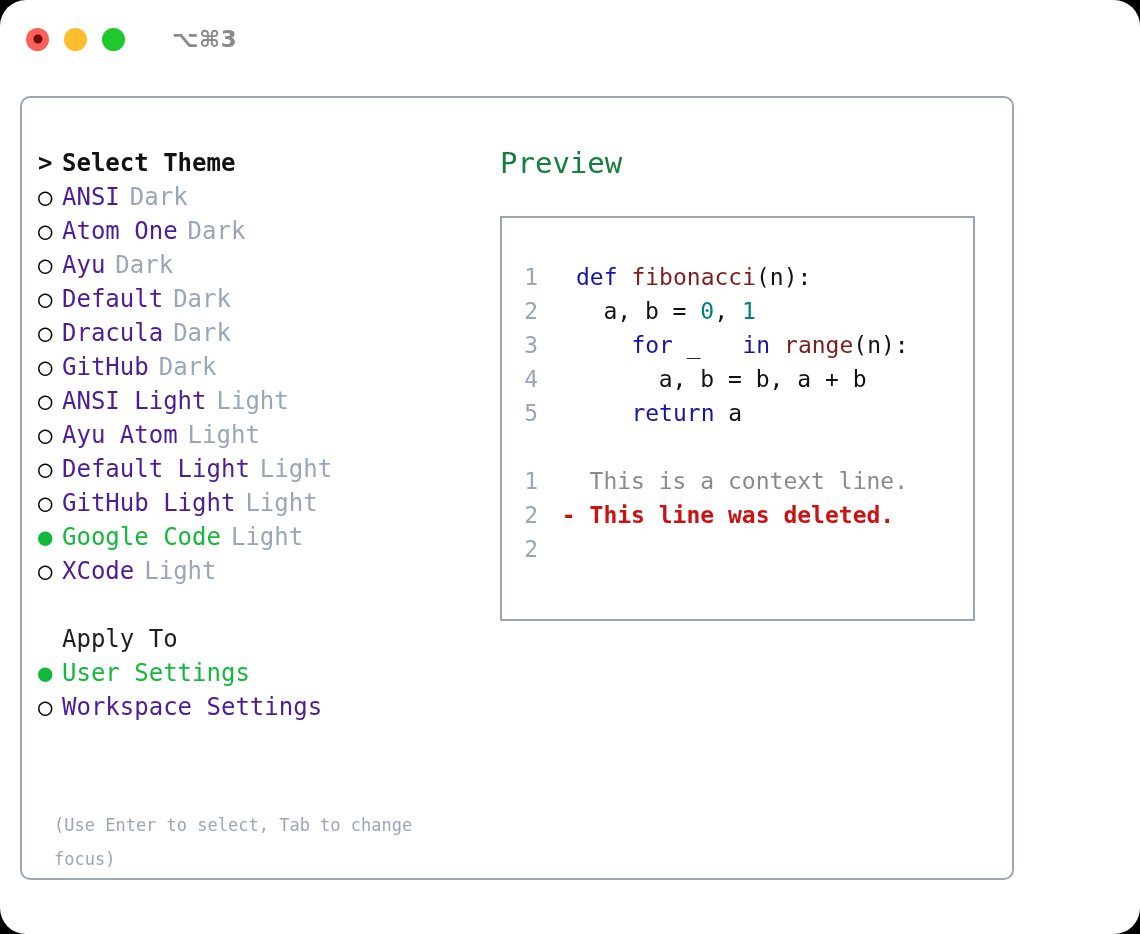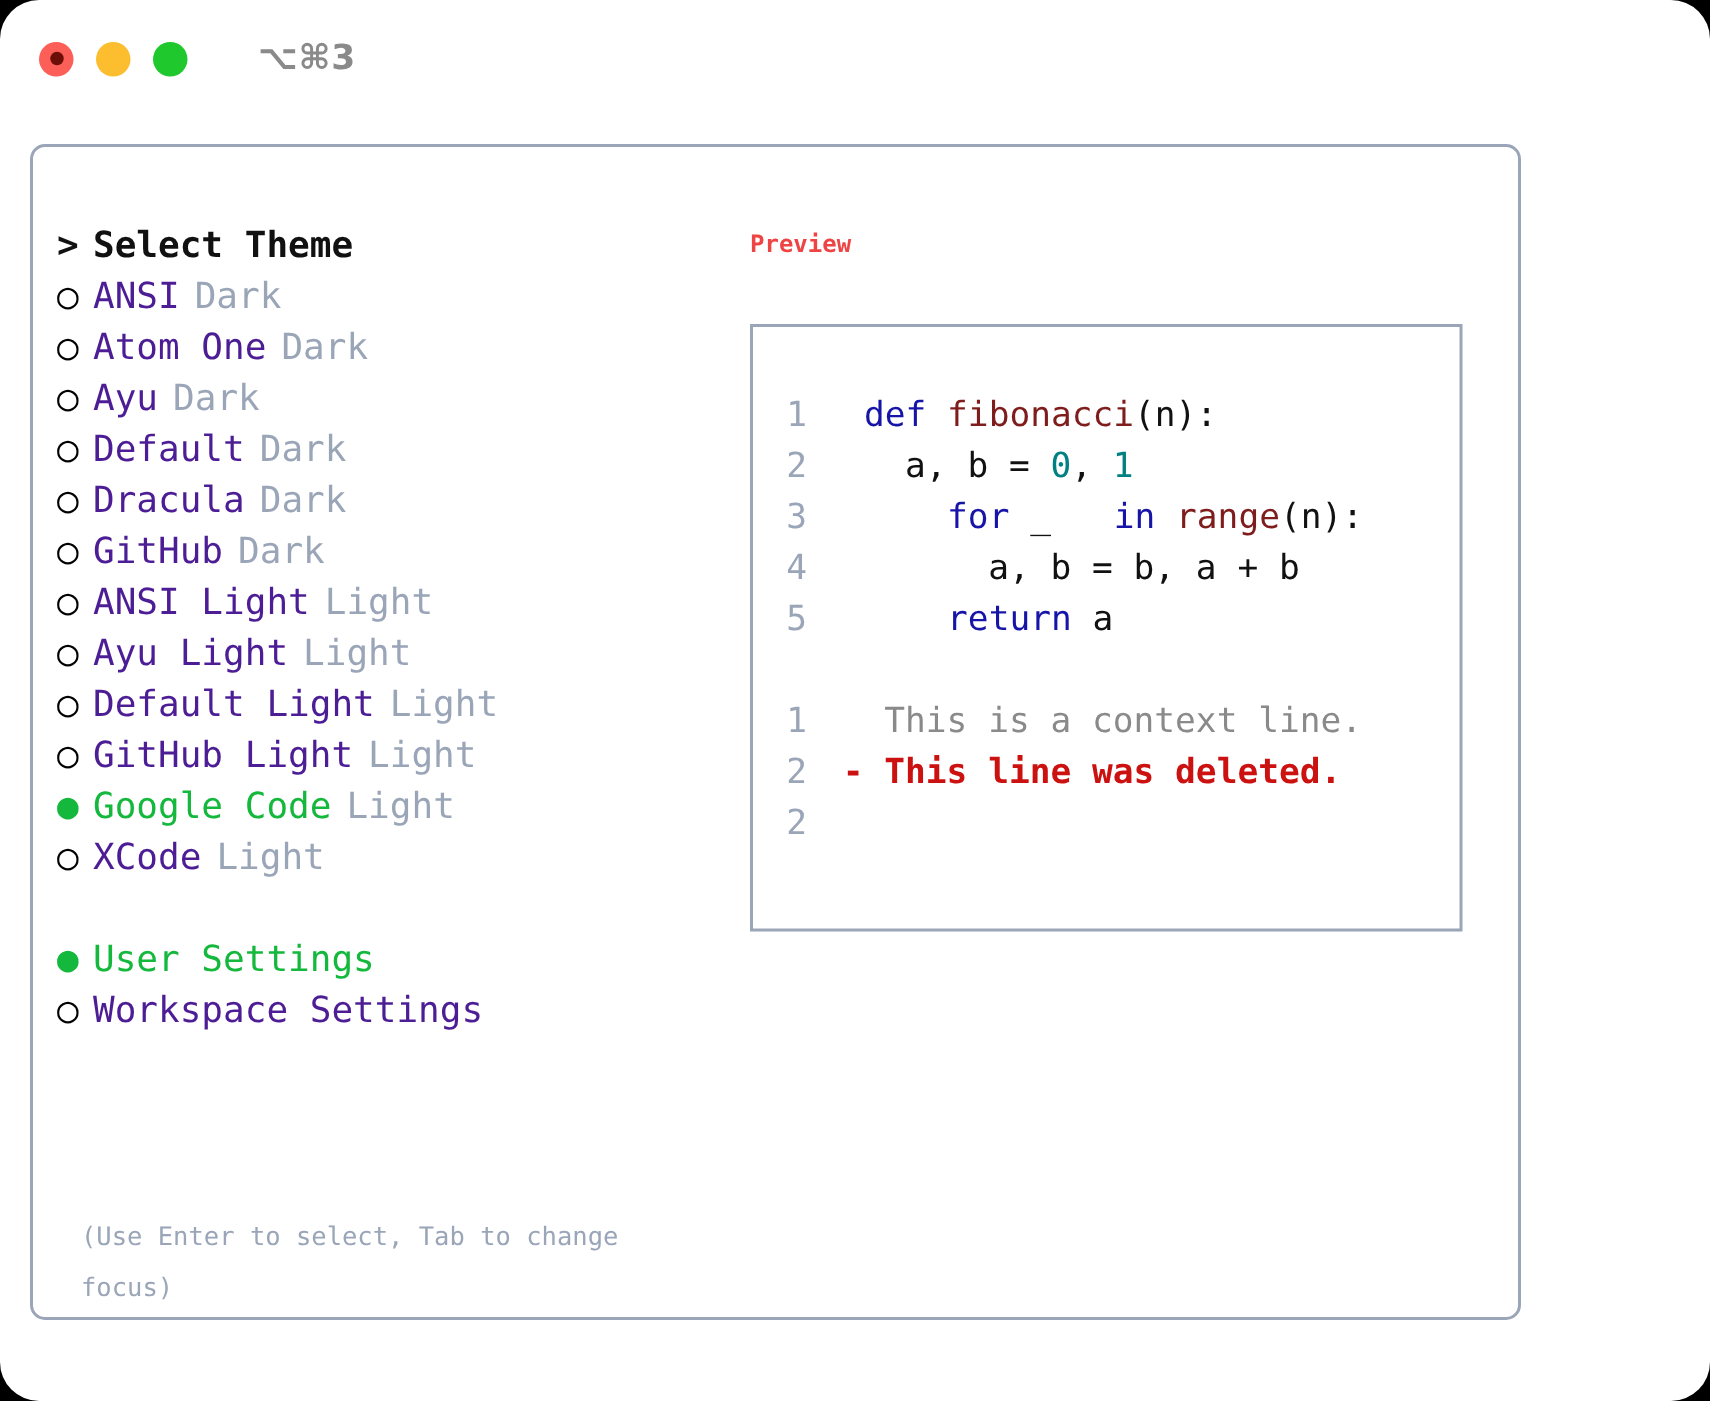--- a/index.html
+++ b/index.html
@@ -139,23 +139,23 @@
   }
 
   
   .right-col {
     position: absolute;
     left: 478px;
     top: 48px;
     width: 490px;
   }
   .preview-title {
-    font-size: 16px;
-    font-weight: 700;
-    color: #ef4444;
+    font-size: 29px;
+    font-weight: 400;
+    color: #15803d;
     line-height: 34px;
   }
   .preview-box {
     margin-top: 36px;
     width: 475px;
     height: 405px;
     border: 2px solid #9aa6b8;
     box-sizing: border-box;
     background: #ffffff;
     padding: 42px 0 0 0;
@@ -212,29 +212,33 @@
         </div>
 
         <div id="theme-list">
             <div class="row"><span class="bullet">○</span><span class="label">ANSI</span><span class="badge">Dark</span></div>
             <div class="row"><span class="bullet">○</span><span class="label">Atom One</span><span class="badge">Dark</span></div>
             <div class="row"><span class="bullet">○</span><span class="label">Ayu</span><span class="badge">Dark</span></div>
             <div class="row"><span class="bullet">○</span><span class="label">Default</span><span class="badge">Dark</span></div>
             <div class="row"><span class="bullet">○</span><span class="label">Dracula</span><span class="badge">Dark</span></div>
             <div class="row"><span class="bullet">○</span><span class="label">GitHub</span><span class="badge">Dark</span></div>
             <div class="row"><span class="bullet">○</span><span class="label">ANSI Light</span><span class="badge">Light</span></div>
-            <div class="row"><span class="bullet">○</span><span class="label">Ayu Light</span><span class="badge">Light</span></div>
+            <div class="row"><span class="bullet">○</span><span class="label">Ayu Atom</span><span class="badge">Light</span></div>
             <div class="row"><span class="bullet">○</span><span class="label">Default Light</span><span class="badge">Light</span></div>
             <div class="row"><span class="bullet">○</span><span class="label">GitHub Light</span><span class="badge">Light</span></div>
             <div class="row selected"><span class="bullet">●</span><span class="label">Google Code</span><span class="badge">Light</span></div>
             <div class="row"><span class="bullet">○</span><span class="label">XCode</span><span class="badge">Light</span></div>
           </div>
 
         <div class="spacer"></div>
 
+        <div class="row">
+          <span class="bullet"> </span>
+          <span class="label section-title">Apply To</span>
+        </div>
 
         <div id="apply-list">
             <div class="row selected"><span class="bullet">●</span><span class="label">User Settings</span></div>
             <div class="row"><span class="bullet">○</span><span class="label">Workspace Settings</span></div>
           </div>
 
         <div class="hint">(Use Enter to select, Tab to change focus)</div>
       </div>
 
       <div class="right-col">

